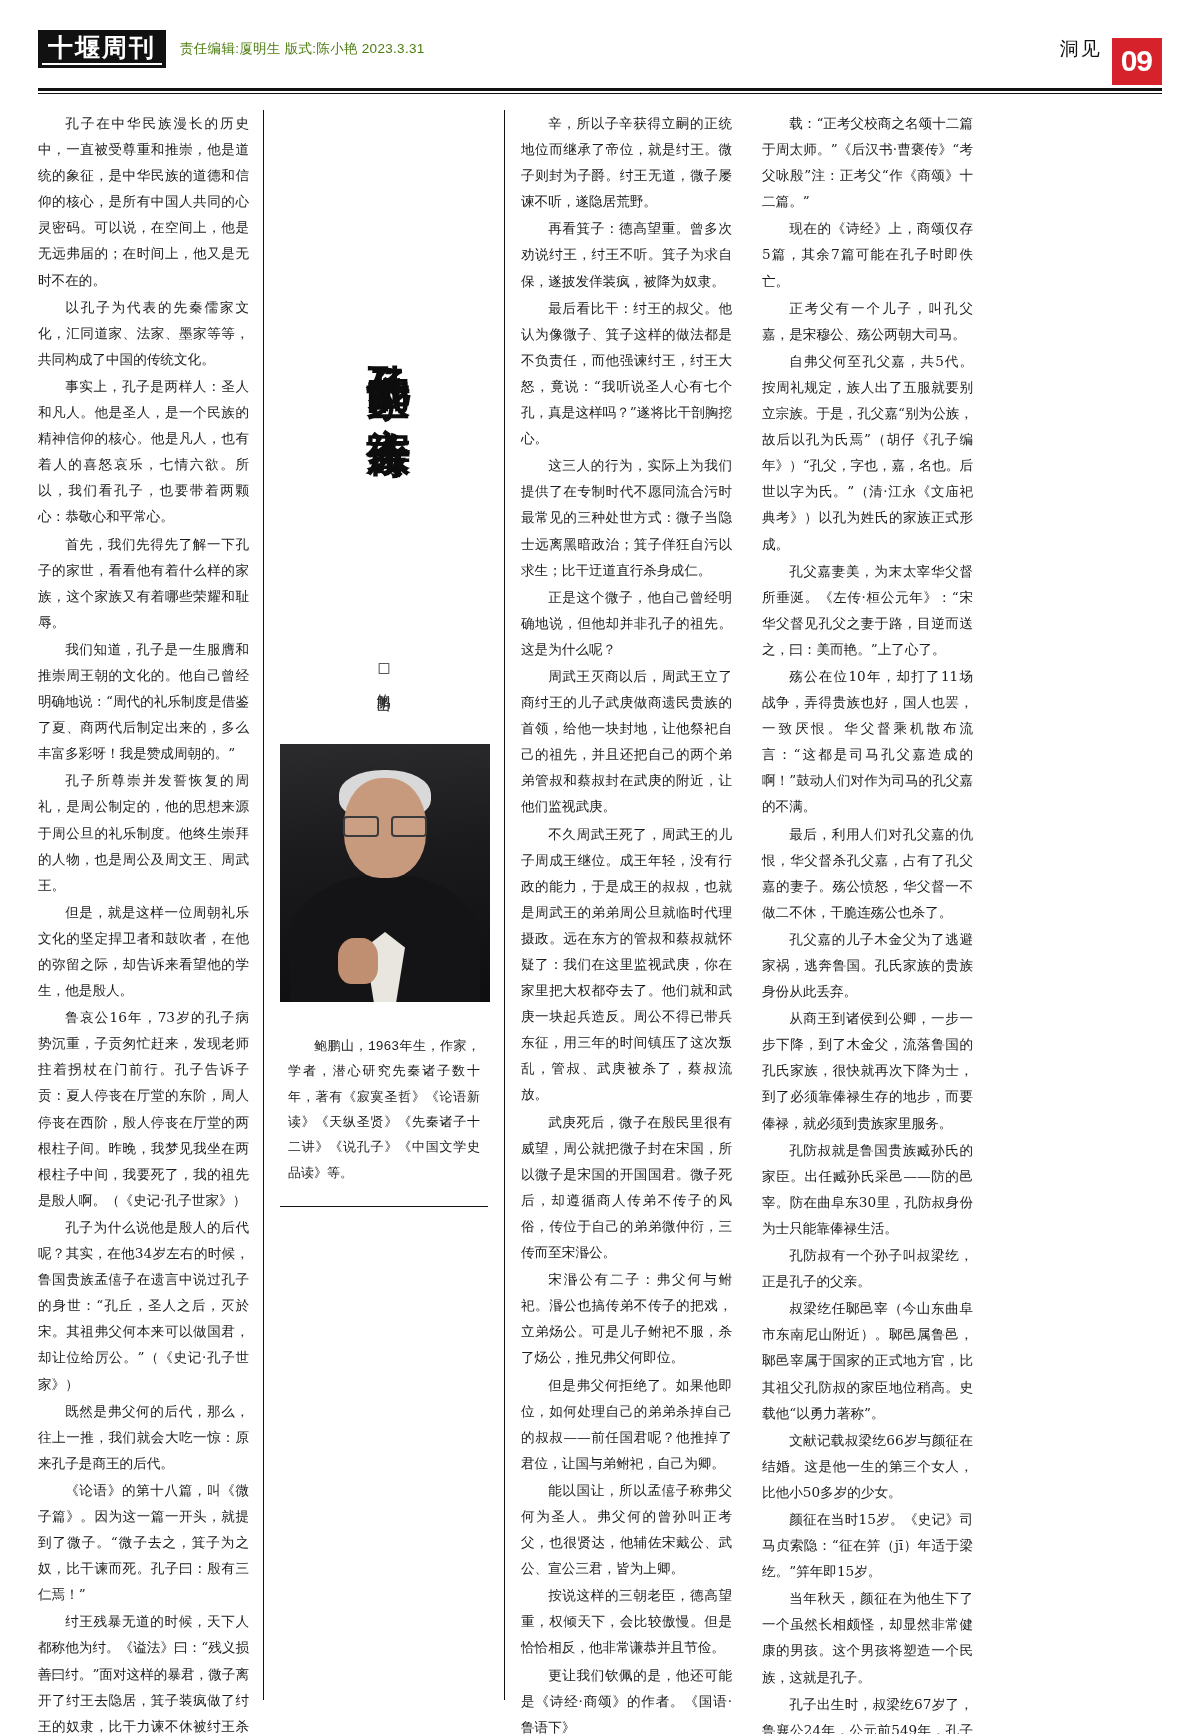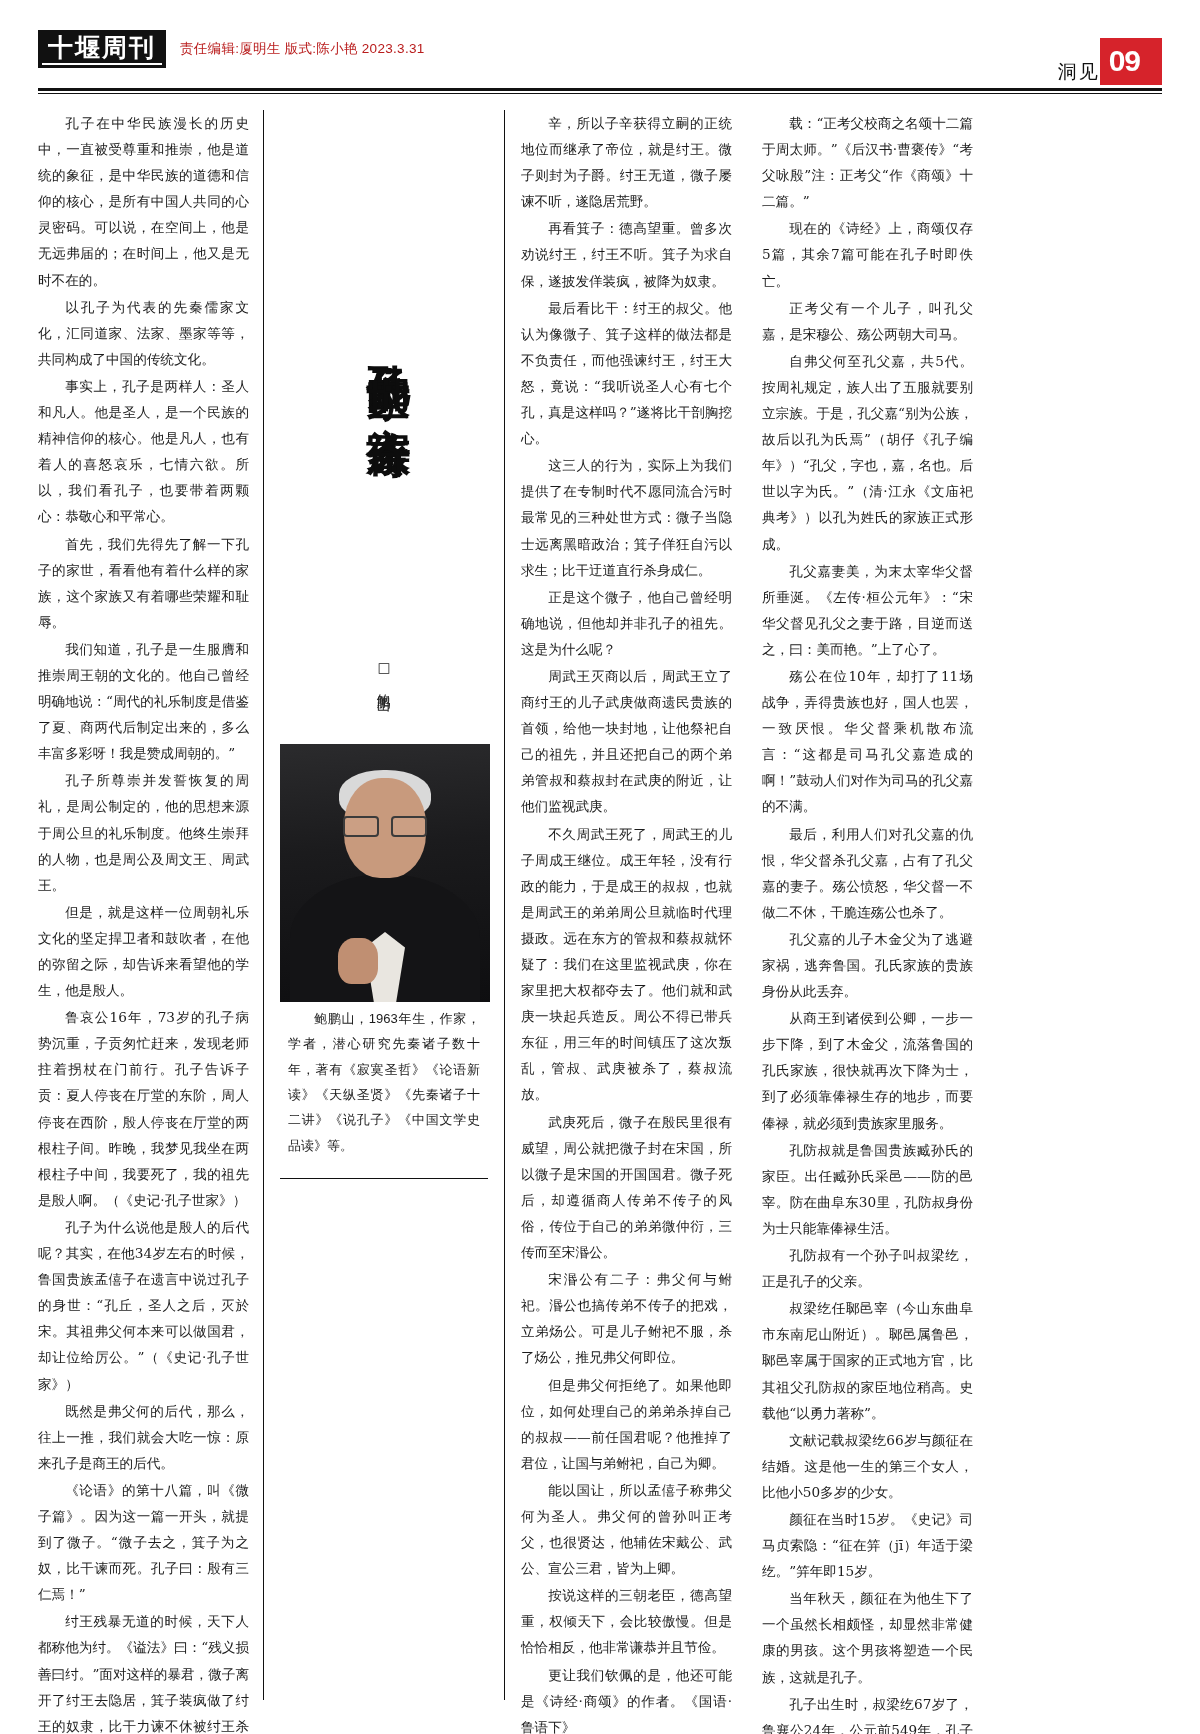--- a/index.html
+++ b/index.html
@@ -46,43 +46,44 @@
     content: "";
     position: absolute;
     left: 4px; right: 4px;
     bottom: 3px;
     height: 2px;
     background: #ffffff;
   }
   .masthead-meta {
     margin-left: 14px;
     font-size: 13.5px;
-    color: #b91c1c;
+    color: #4d7c0f;
     letter-spacing: 0.3px;
     white-space: nowrap;
   }
   .masthead-right {
     margin-left: auto;
     display: flex;
-    align-items: flex-end;
+    align-items: center;
+    gap: 10px;
   }
   .section-name {
     font-size: 19px;
     color: #111;
     letter-spacing: 2px;
     font-family: "DejaVu Serif", serif;
   }
   .page-num {
     background: #d6232b;
     color: #fff;
     font-family: "Liberation Sans", sans-serif;
     font-weight: bold;
     font-size: 30px;
     line-height: 1;
-    padding: 8px 22px 9px 9px;
+    padding: 8px 10px 9px 9px;
     letter-spacing: -1px;
     margin-top: 24px;
   }
   .rule-top {
     height: 3px;
     background: #111;
     margin-top: 8px;
   }
   .rule-top-thin {
     height: 1px;
@@ -227,22 +228,22 @@
   .portrait .hand {
     position: absolute;
     left: 58px;
     bottom: 18px;
     width: 40px;
     height: 46px;
     border-radius: 40% 40% 34% 34%;
     background: #c08f72;
   }
   .caption {
-    margin: 4px 8px 0 8px;
-    font-family: Liberation Sans, sans-serif;
+    margin: 32px 8px 0 8px;
+    font-family: Liberation Mono, monospace;
     font-size: 13px;
     line-height: 1.95;
     text-align: justify;
     text-indent: 2em;
     color: #1b1b1b;
   }
   .feature-divider {
     height: 1px;
     background: #111;
     margin: 20px 0 0 0;

